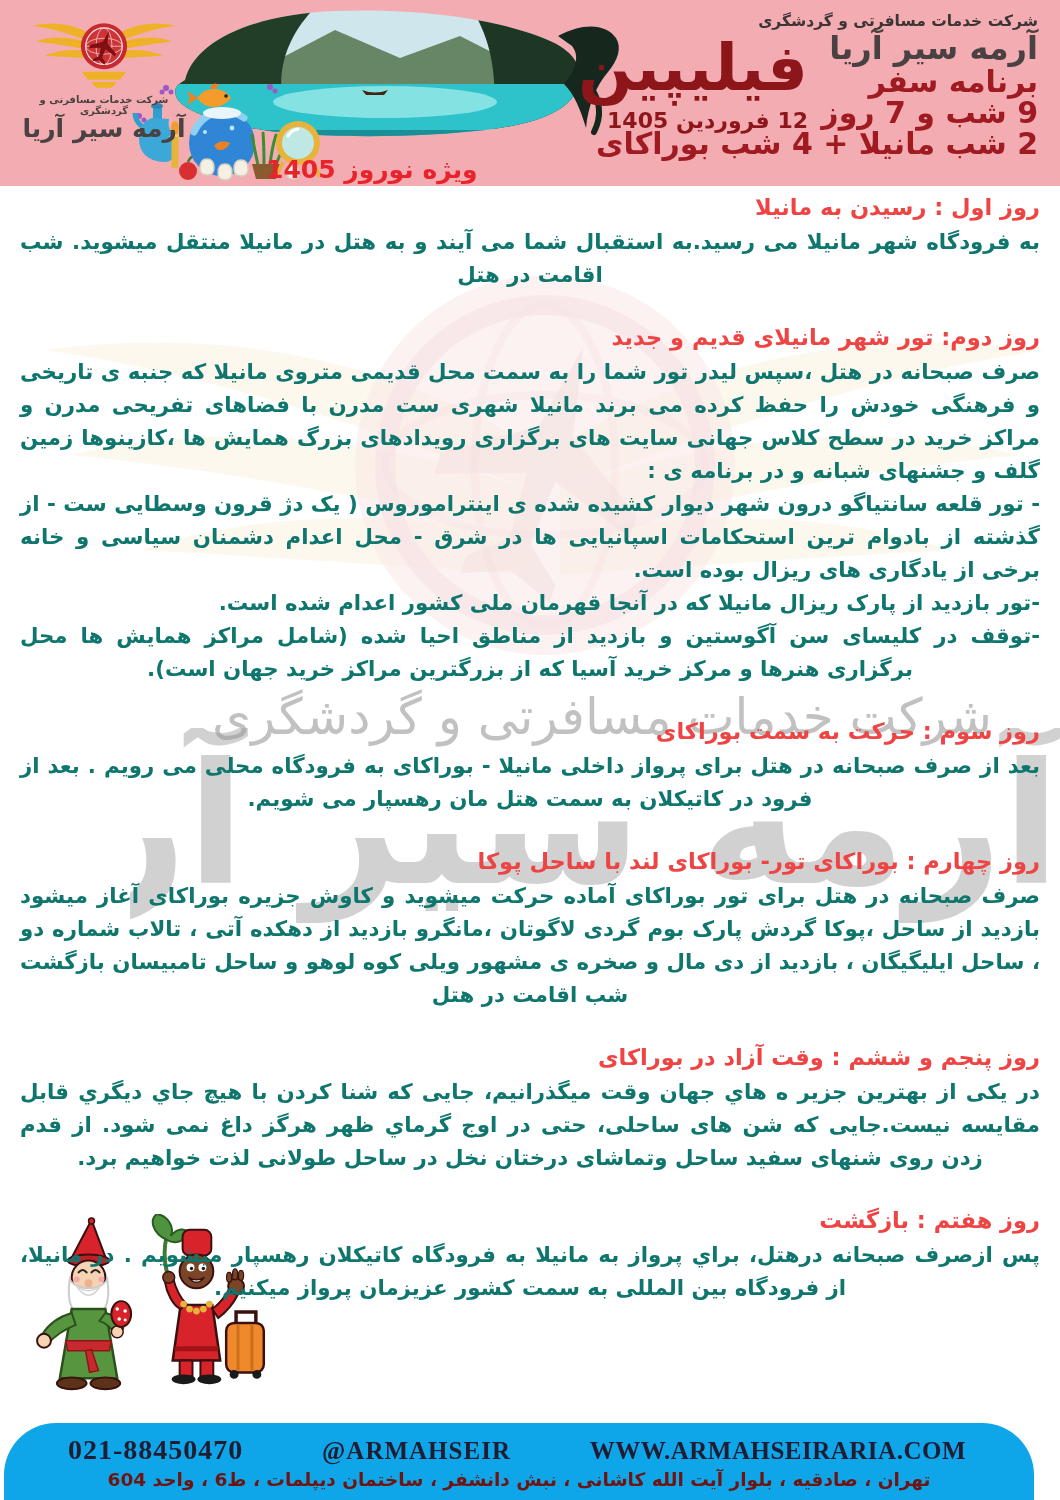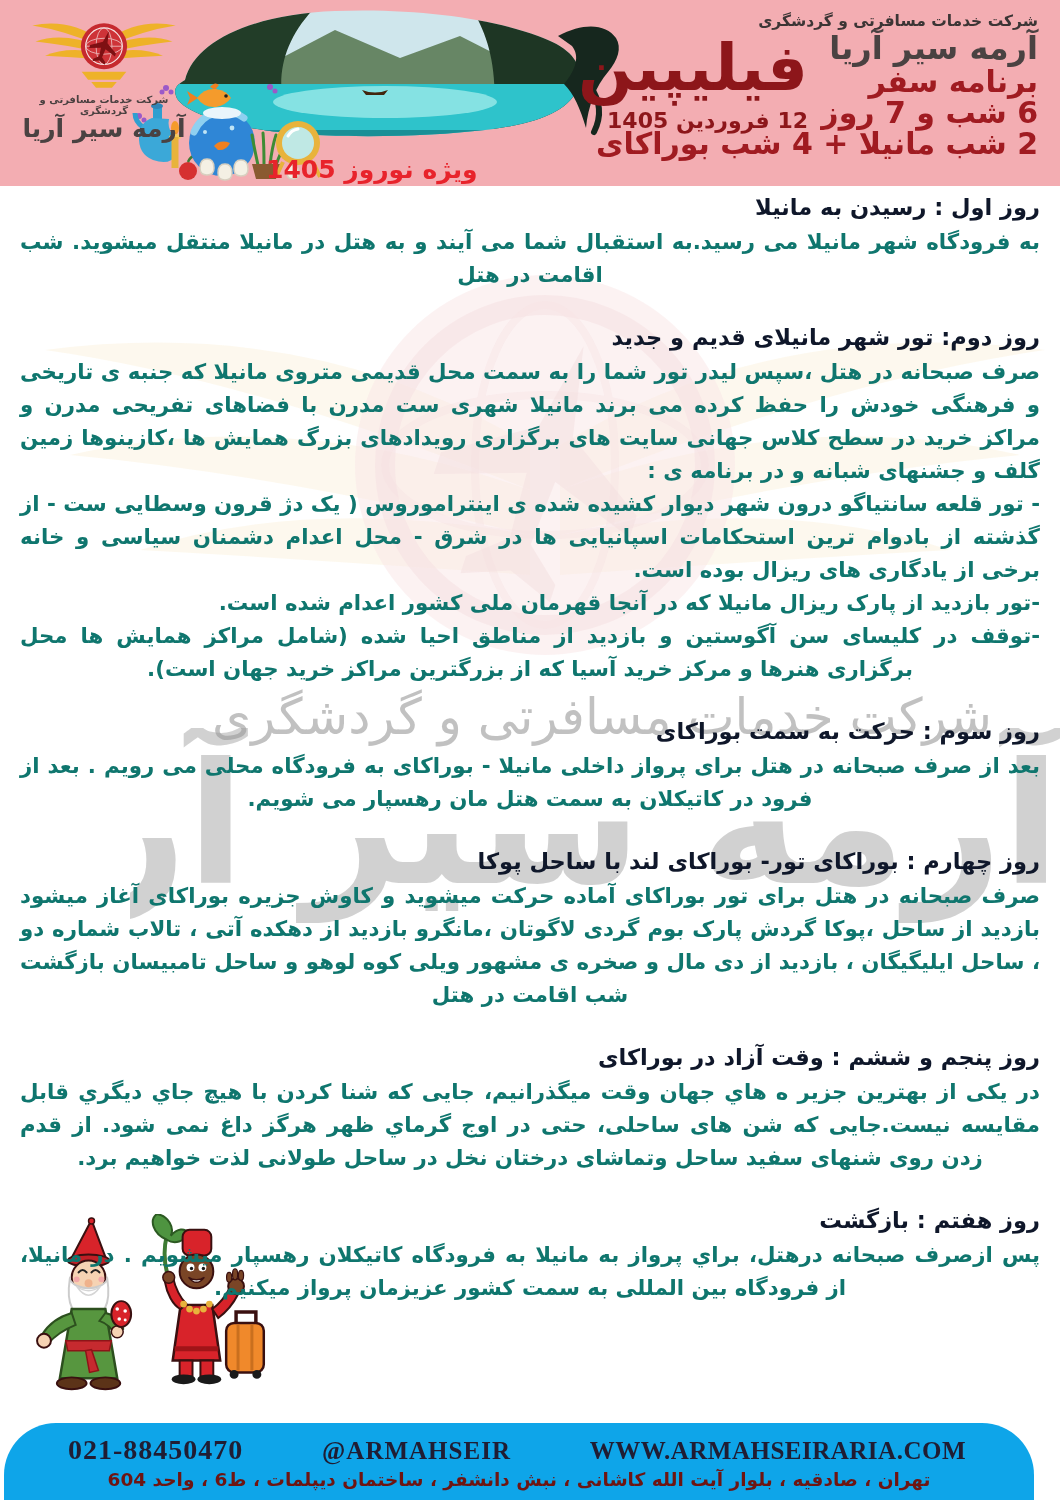--- a/index.html
+++ b/index.html
@@ -24,21 +24,21 @@
   
   .wm-logo{position:absolute;top:250px;left:0;width:1060px;height:430px;opacity:.17;pointer-events:none;}
   .wm-line1{position:absolute;top:688px;left:150px;right:6px;font-size:50px;color:#8f8f8f;opacity:.55;
             direction:rtl;text-align:center;white-space:nowrap;font-weight:400;pointer-events:none;}
   .wm-line2{position:absolute;top:728px;left:130px;right:0;height:195px;font-size:168px;color:#9b9b9b;
             opacity:.45;direction:rtl;white-space:nowrap;overflow:hidden;text-align:center;
             font-weight:700;pointer-events:none;line-height:195px;}
   
   .content{position:absolute;top:192px;right:20px;left:20px;direction:rtl;z-index:3;}
   .day{margin-bottom:31px;}
-  .day h2{font-size:22.5px;color:#0f172a;margin:0 0 3px 0;line-height:30px;font-weight:700;}
+  .day h2{font-size:22.5px;color:#ef4444;margin:0 0 3px 0;line-height:30px;font-weight:700;}
   .day p{font-size:21.3px;color:#0f766e;margin:0;line-height:33px;font-weight:700;text-align:justify;}
   .last-center{text-align-last:center;}
   .last-right{text-align-last:right;}
   
   .cartoons{position:absolute;left:14px;top:1214px;z-index:2;}
   
   .footer{position:absolute;left:4px;right:26px;top:1423px;height:89px;background:#0ea5e9;
           border-radius:52px 52px 0 0;z-index:4;}
   .f-row1{display:flex;justify-content:space-between;align-items:baseline;
           padding:11px 68px 0 64px;font-family:"Liberation Serif",serif;font-weight:700;color:#201d33;}
@@ -166,21 +166,21 @@
         </g>
       </svg>
       <div class="logo-tagline">شرکت خدمات مسافرتی و گردشگری</div>
       <div class="logo-brand">آرمه سیر آریا</div>
     </div>
 
     <div class="hdr-right">
       <div class="hdr-tagline">شرکت خدمات مسافرتی و گردشگری</div>
       <div class="hdr-brand">آرمه سیر آریا</div>
       <div class="hdr-line">برنامه سفر</div>
-      <div class="hdr-line">6 شب و 7 روز</div>
+      <div class="hdr-line">9 شب و 7 روز</div>
       <div class="hdr-line">2 شب مانیلا + 4 شب بوراکای</div>
     </div>
 
     <div class="title-block">
       <div class="main-title">فیلیپین</div>
       <div class="main-date">12 فروردین 1405</div>
     </div>
 
     <div class="nowruz-badge">ویژه نوروز 1405</div>
   </div>

